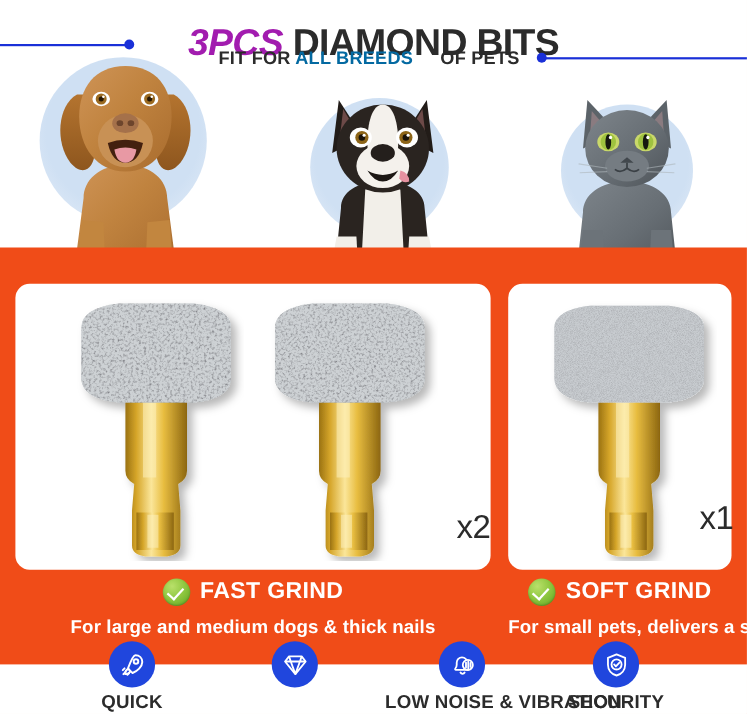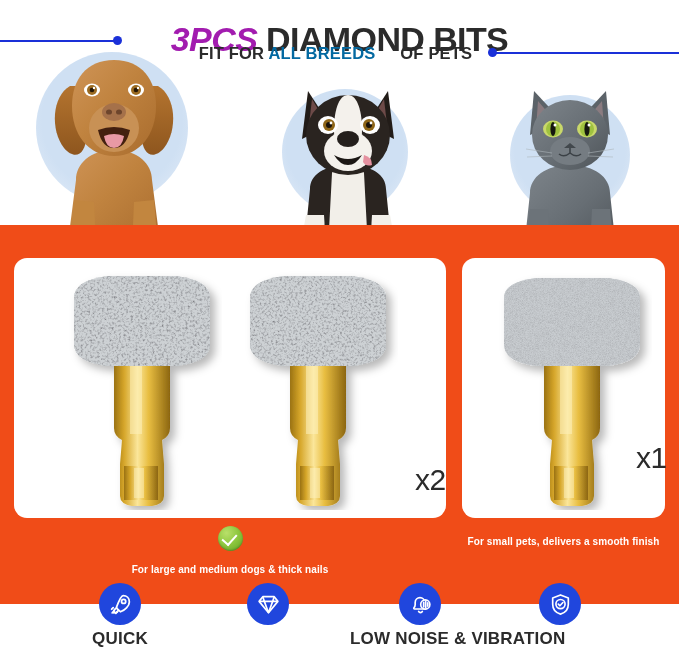--- a/index.html
+++ b/index.html
@@ -142,21 +142,21 @@
   .qty-label {
     position: absolute;
     font-size: 30px;
     font-weight: normal;
     color: #2b2b2b;
     letter-spacing: -0.5px;
     line-height: 30px;
     margin-left: 28px;
   }
   #qty-left  { left: 387px; top: 465px; }
-  #qty-right { left: 608px; top: 443px; text-align: center; }
+  #qty-right { left: 608px; top: 457px; text-align: center; }
 
   
   .bit { position: absolute; }
 
   
   .grind-block { position: absolute; text-align: center; }
   #grind-left  { left: 14px;  top: 524px; width: 432px; }
   #grind-right { left: 462px; top: 524px; width: 203px; }
 
   .grind-head {
@@ -189,21 +189,21 @@
   .grind-title {
     font-size: 21px;
     font-weight: bold;
     color: #ffffff;
     letter-spacing: 0.3px;
     line-height: 24px;
     white-space: nowrap;
   }
   .grind-sub {
     margin-top: 9px;
-    font-size: 10px;
+    font-size: 17px;
     font-weight: bold;
     color: #ffffff;
     line-height: 17px;
     white-space: nowrap;
     letter-spacing: 0.1px;
   }
 
   
   #features {
     position: absolute;
@@ -481,25 +481,30 @@
     </g>
   </g>
 </svg>
 
 <div class="qty-label" id="qty-left">x2</div>
 <div class="qty-label" id="qty-right">x1</div>
 
 <div class="grind-block" id="grind-left">
   <div class="grind-head">
     <div class="check-badge"></div>
+    <div class="grind-title">FAST GRIND</div>
   </div>
   <div class="grind-sub">For large and medium dogs &amp; thick nails</div>
 </div>
 
 <div class="grind-block" id="grind-right">
+  <div class="grind-head">
+    <div class="check-badge"></div>
+    <div class="grind-title">SOFT GRIND</div>
+  </div>
   <div class="grind-sub">For small pets, delivers a smooth finish</div>
 </div>
 
 <div id="features">
 
   <div class="feature" style="left:60px; width:120px;">
     <div class="feature-icon">
       <svg width="25" height="25" viewBox="0 0 24 24" fill="none" stroke="#ffffff" stroke-width="1.7" stroke-linecap="round" stroke-linejoin="round">
         <path d="M14.5 3.5c3.5 0 6 2.5 6 6 0 4-4.5 8-8.5 9.5-1.5-1-3-2.5-4-4C9.5 11 12.5 3.5 14.5 3.5z"></path>
         <circle cx="15" cy="9" r="2"></circle>
@@ -532,15 +537,16 @@
   </div>
 
   <div class="feature" style="left:500px; width:120px;">
     <div class="feature-icon">
       <svg width="25" height="25" viewBox="0 0 24 24" fill="none" stroke="#ffffff" stroke-width="1.6" stroke-linecap="round" stroke-linejoin="round">
         <path d="M12 2.8l7.5 3v6c0 4.6-3.1 8.2-7.5 9.4-4.4-1.2-7.5-4.8-7.5-9.4v-6l7.5-3z"></path>
         <circle cx="12" cy="11.6" r="4.4"></circle>
         <path d="M9.9 11.6l1.5 1.6 2.9-3.1"></path>
       </svg>
     </div>
+    <div class="feature-label">SECURITY</div>
   </div>
 
 </div>
 
 </body></html>

